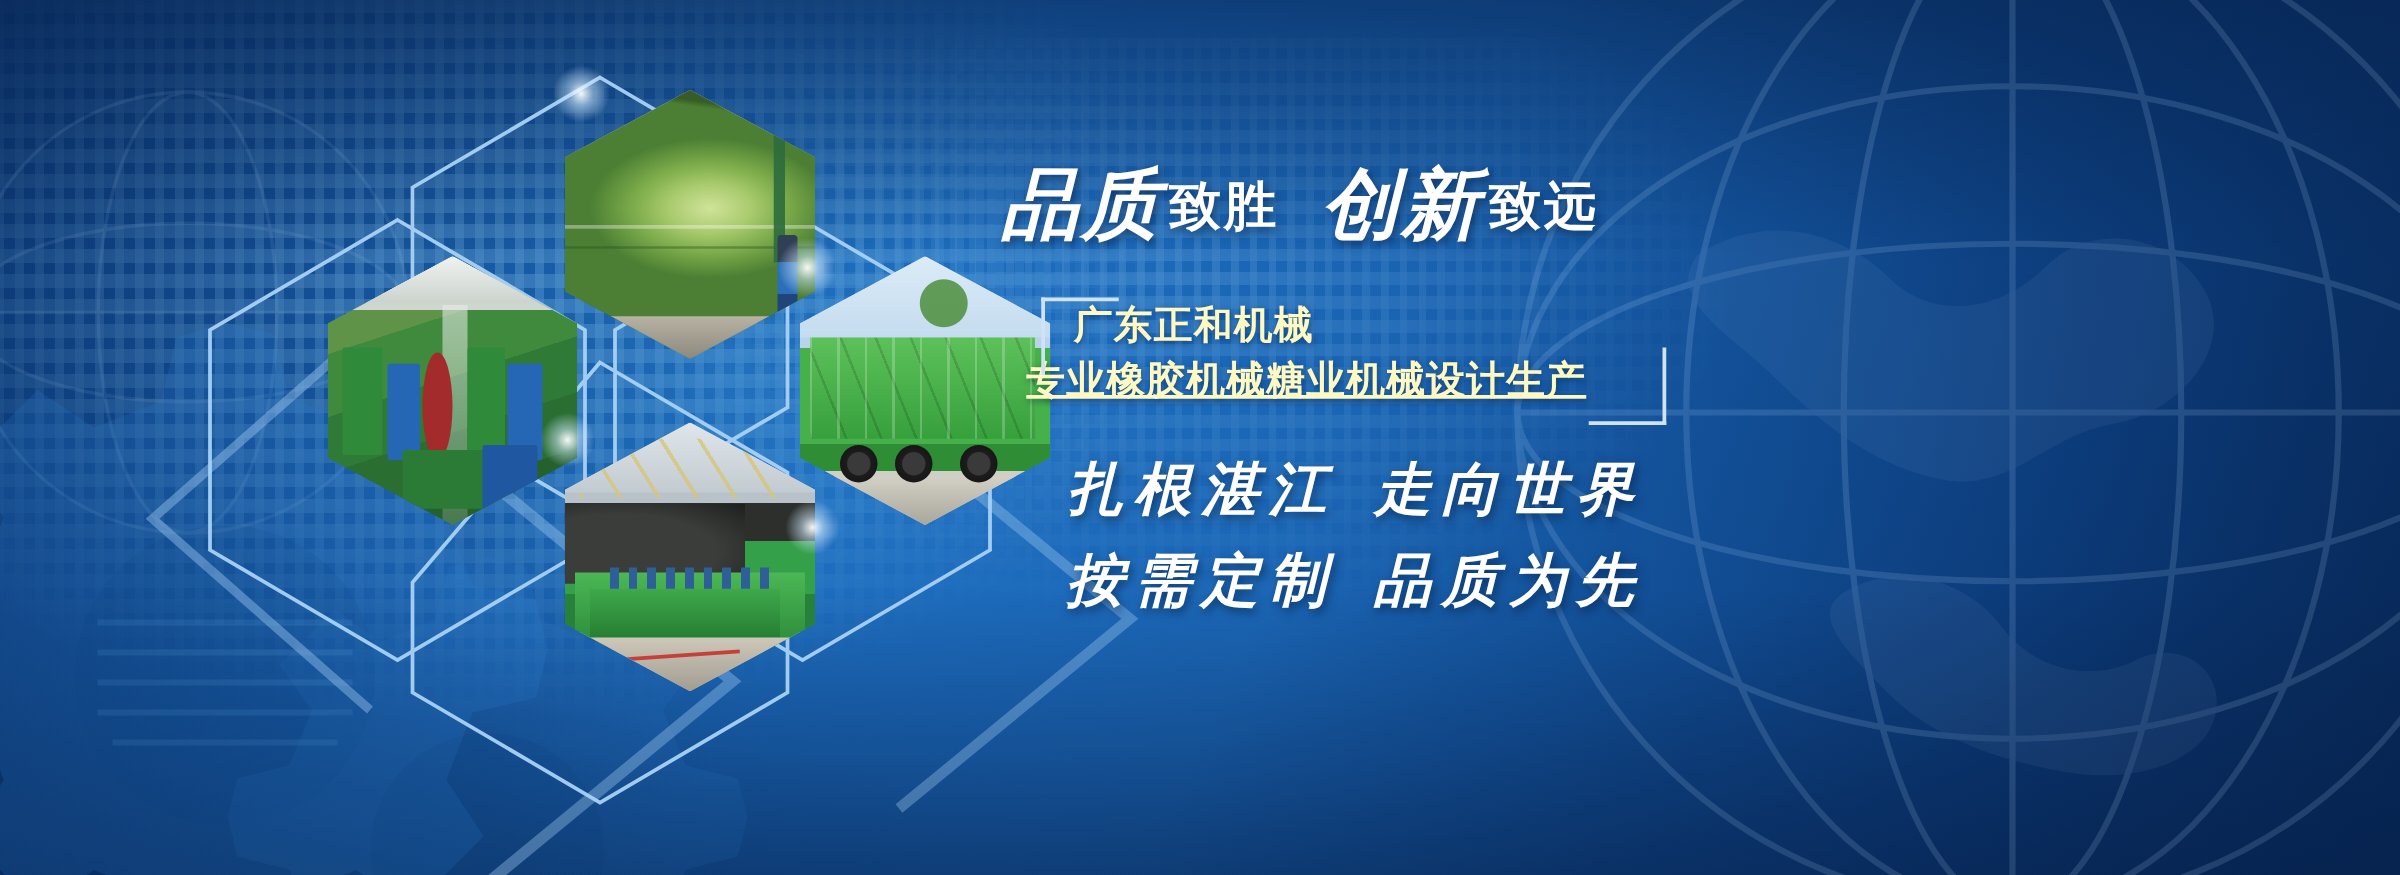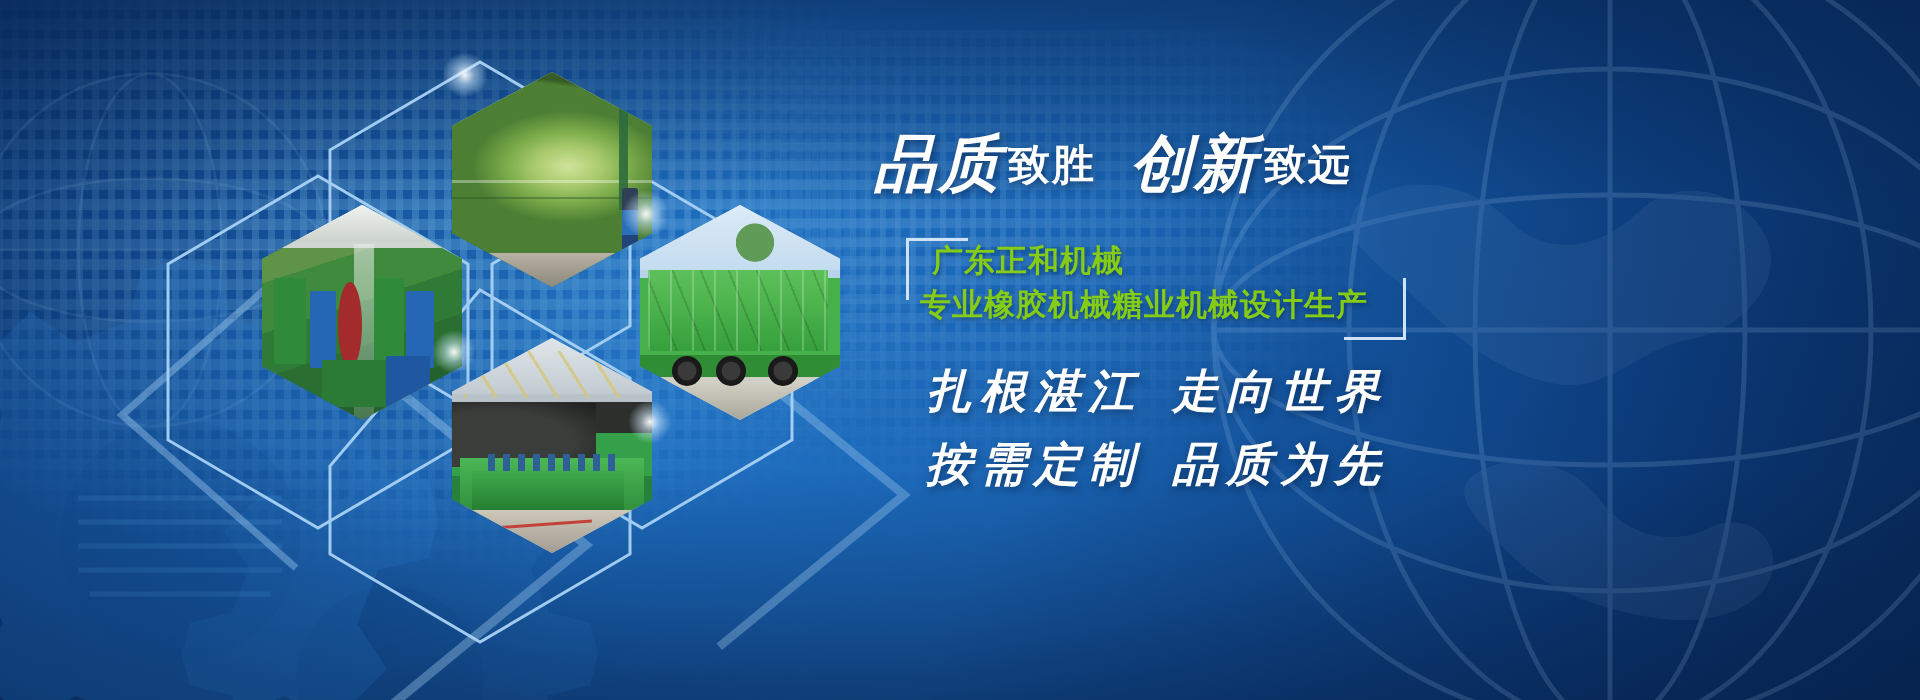--- a/index.html
+++ b/index.html
@@ -143,21 +143,21 @@
   .ph4 .teeth{position:absolute;left:18%;right:18%;top:54%;height:9%;
      background:repeating-linear-gradient(90deg, #2e5f96 0 7px, rgba(0,0,0,0) 7px 15px);}
   .ph4 .floor{position:absolute;left:0;right:0;bottom:0;height:20%;background:linear-gradient(180deg,#cdc8ba,#a29d90);}
   .ph4 .line{position:absolute;left:6%;right:30%;bottom:12%;height:3px;background:#c4413a;transform:rotate(-4deg);}
 
   
   .spark{position:absolute;border-radius:50%;
     background:radial-gradient(circle, rgba(255,255,255,.95) 0%, rgba(210,235,255,.55) 28%, rgba(140,200,255,0) 70%);}
 
   
-  .copy{position:absolute;left:874px;top:0;width:1000px;height:700px;color:#fff;}
+  .copy{position:absolute;left:801px;top:0;width:1000px;height:700px;color:#fff;}
 
   .headline{
     position:absolute;left:0;top:122px;
     white-space:nowrap;
     text-shadow:2px 3px 7px rgba(3,26,60,.55);
   }
   .headline .big{
     font-family:"DejaVu Serif","Liberation Serif",serif;
     font-weight:700;font-style:italic;
     font-size:62px;letter-spacing:2px;vertical-align:-2px;
@@ -174,26 +174,26 @@
   .bracket i{position:absolute;background:#cfe2f6;display:block;}
   .br-tl{left:12px;top:0;}
   .br-tl i:nth-child(1){left:0;top:0;width:62px;height:3px;}
   .br-tl i:nth-child(2){left:0;top:0;width:3px;height:62px;}
   .br-br{left:438px;top:30px;}
   .br-br i:nth-child(1){right:0;bottom:0;width:62px;height:3px;}
   .br-br i:nth-child(2){right:0;bottom:0;width:3px;height:62px;}
 
   .subline{
     font-family:"DejaVu Sans","Liberation Sans",sans-serif;
-    font-weight:700;font-size:31px;letter-spacing:1px;color:#84cc16;
+    font-weight:700;font-size:31px;letter-spacing:1px;color:#fef9c3;
     text-shadow:1px 2px 5px rgba(3,26,60,.5);
     line-height:1.42;
   }
   .subline.l1{margin-left:38px;}
-  .subline.l2{margin-left:26px;}
+  .subline.l2{text-decoration:underline;}
 
   .slogan{
     position:absolute;left:52px;top:355px;width:560px;
     font-family:"DejaVu Serif","Liberation Serif",serif;
     font-weight:700;font-style:italic;
     font-size:46px;letter-spacing:8px;line-height:1.58;
     color:#fff;
     text-shadow:2px 3px 8px rgba(3,26,60,.6);
     white-space:nowrap;
   }

